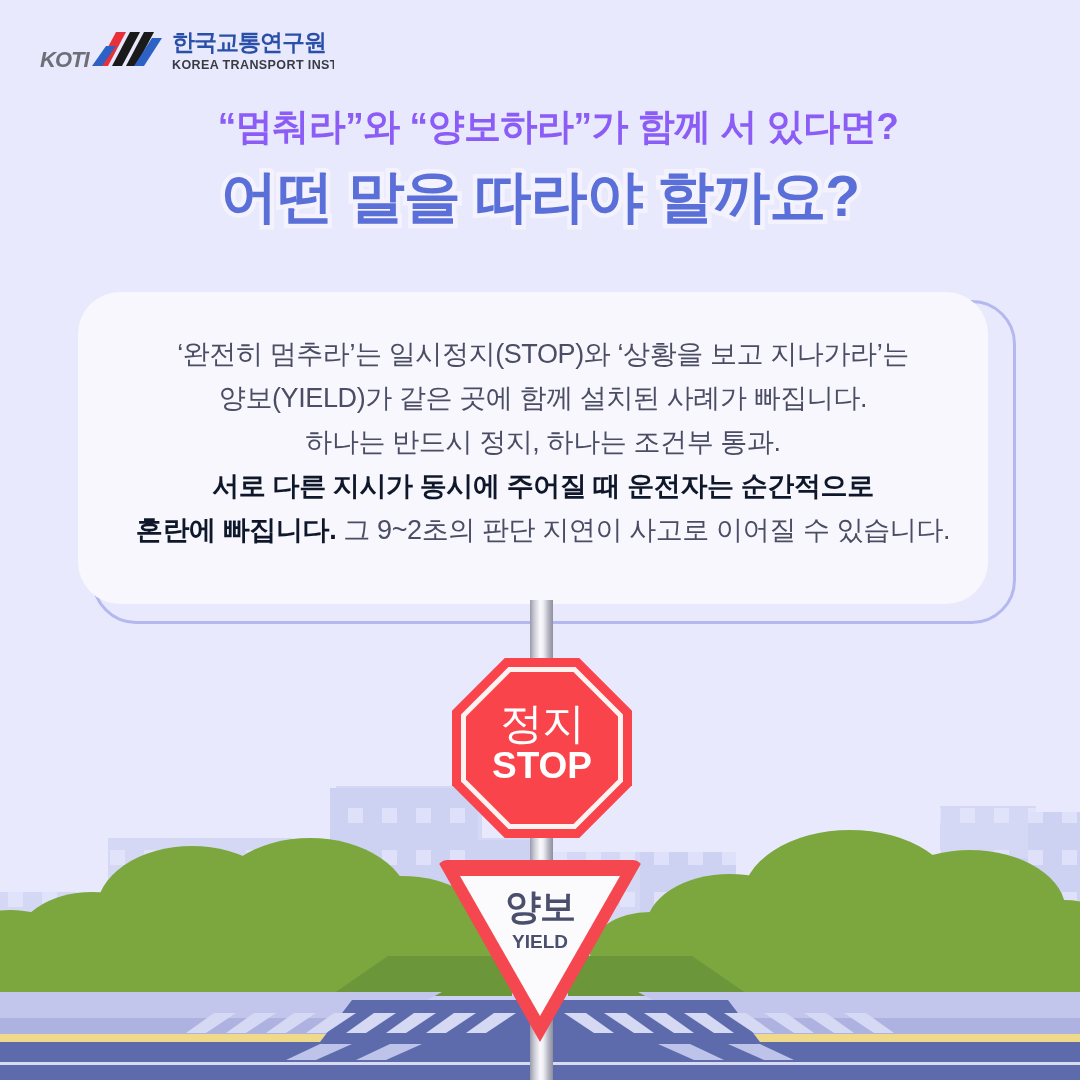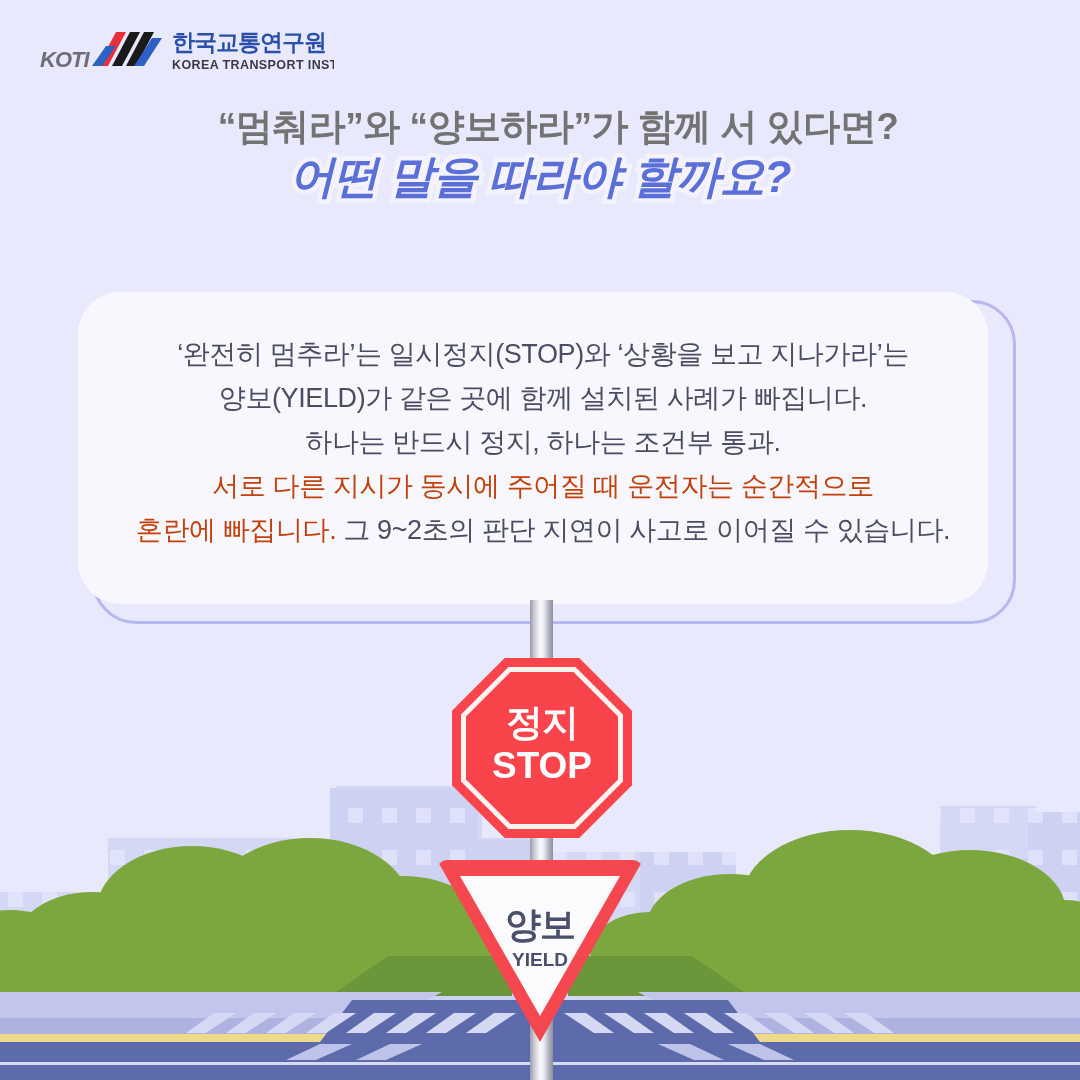--- a/index.html
+++ b/index.html
@@ -12,46 +12,45 @@
 
   
   .scene{position:absolute;left:0;top:0;width:1080px;height:1080px;}
 
   
   .logo{position:absolute;left:34px;top:20px;width:300px;height:58px;}
 
   
   .headline{position:absolute;left:0;top:104px;width:1080px;text-align:center;}
   .hl1{
-    font-size:37px;font-weight:bold;color:#737373;letter-spacing:-0.5px;
+    font-size:37px;font-weight:bold;color:#8b5cf6;letter-spacing:-0.5px;
     line-height:1.25;white-space:nowrap;padding-left:36px;
   }
   .hl2{
-    margin-top:0;
-    font-size:45px;font-weight:bold;color:#5b6fd8;letter-spacing:-1px;
+    margin-top:12px;
+    font-size:57px;font-weight:bold;color:#5b6fd8;letter-spacing:-1px;
     line-height:1.2;white-space:nowrap;
     -webkit-text-stroke:9px #f4f3fd;
     paint-order:stroke fill;
-    font-style:italic;
   }
 
   
   .card-shadow{
     position:absolute;left:92px;top:300px;width:918px;height:318px;
     border:3px solid #b4b8ee;border-radius:44px;background:transparent;
   }
   .card{
     position:absolute;left:78px;top:292px;width:910px;height:312px;
     background:#f7f7fd;border-radius:42px;
   }
   .card-text{
     position:absolute;left:0;top:40px;width:910px;text-align:center;
     font-size:27px;line-height:44px;color:#4a4d63;letter-spacing:-0.4px;
   }
-  .card-text .em{color:#c2410c;font-weight:normal;}
+  .card-text .em{color:#0f172a;font-weight:bold;}
   .card-text .ln{white-space:nowrap;padding-left:20px;}
 
   
   .pole{
     position:absolute;left:530px;top:600px;width:23px;height:480px;
     background:linear-gradient(to right,#9a9aa8 0%,#c9c9d4 18%,#fbfbfe 45%,#eaeaf2 60%,#b0b0bf 82%,#8e8e9c 100%);
   }
 
   
   .stop{
@@ -68,40 +67,40 @@
     clip-path:polygon(29.3% 0%,70.7% 0%,100% 29.3%,100% 70.7%,70.7% 100%,29.3% 100%,0% 70.7%,0% 29.3%);
   }
   .stop-oct-core{
     position:absolute;left:14px;top:14px;width:152px;height:152px;
     background:#f9444c;
     clip-path:polygon(29.3% 0%,70.7% 0%,100% 29.3%,100% 70.7%,70.7% 100%,29.3% 100%,0% 70.7%,0% 29.3%);
   }
   .stop-label{
     position:absolute;left:0;top:42px;width:180px;text-align:center;color:#ffffff;
   }
-  .stop-ko{font-size:37px;font-weight:bold;line-height:46px;letter-spacing:-1px;}
+  .stop-ko{font-size:43px;font-weight:normal;line-height:46px;letter-spacing:-1px;}
   .stop-en{font-size:37px;font-weight:bold;line-height:40px;letter-spacing:0px;}
 
   
   .yield{
     position:absolute;left:437px;top:860px;width:206px;height:182px;
   }
   .yield-tri{
     position:absolute;left:0;top:0;width:206px;height:182px;
     background:#f4474f;
     clip-path:polygon(0% 0%,100% 0%,50% 100%);
     border-radius:10px;
   }
   .yield-tri-inner{
     position:absolute;left:23px;top:16px;width:160px;height:140px;
     background:#fbfbfe;
     clip-path:polygon(0% 0%,100% 0%,50% 100%);
   }
   .yield-label{
-    position:absolute;left:0;top:46px;width:206px;text-align:center;color:#4a4f6b;
+    position:absolute;left:0;top:28px;width:206px;text-align:center;color:#4a4f6b;
   }
   .yield-ko{font-size:36px;font-weight:bold;line-height:38px;letter-spacing:-1px;}
   .yield-en{font-size:19px;font-weight:bold;line-height:32px;}
 </style>
 </head>
 <body>
 
 <div id="stage">
 
   <svg class="scene" viewBox="0 0 1080 1080" preserveAspectRatio="none">

